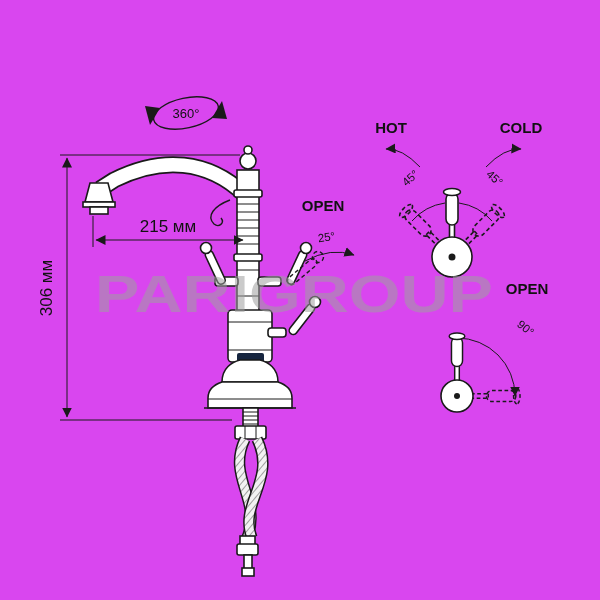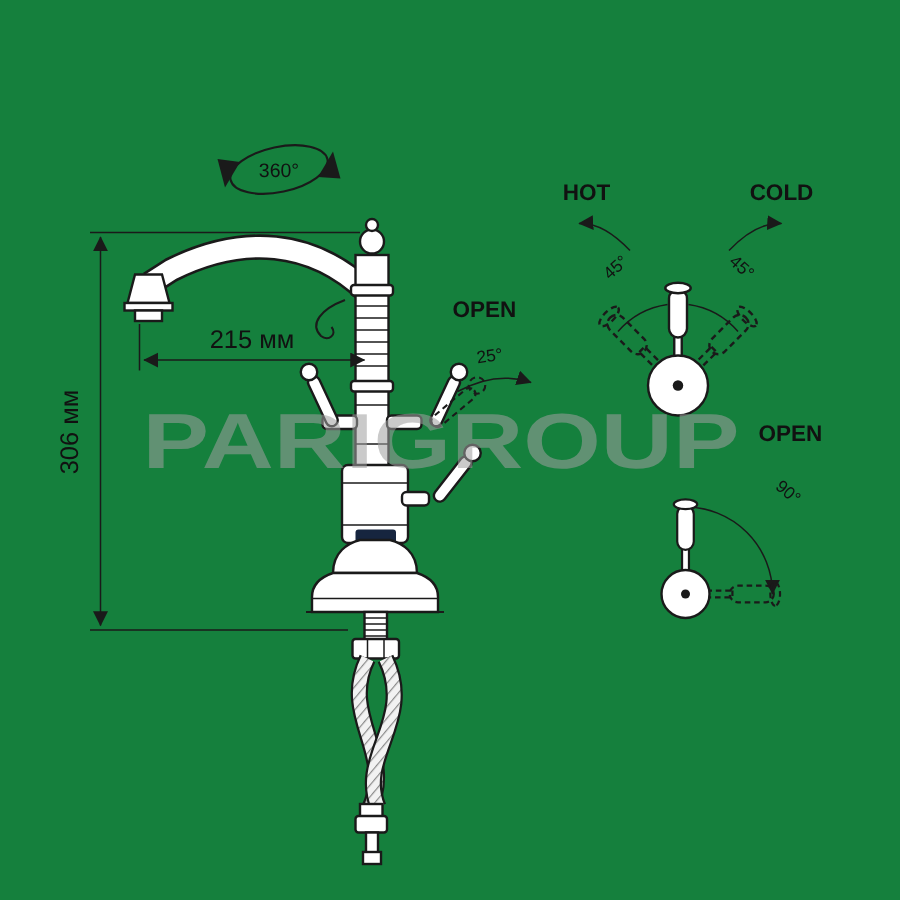--- a/index.html
+++ b/index.html
@@ -1,16 +1,16 @@
 <!DOCTYPE html>
 <html><head>
 <meta charset="utf-8">
 <style>
   html,body{margin:0;padding:0;background:#fff;}
-  .canvas{width:600px;height:600px;background:#15803d;position:relative;overflow:hidden;
+  .canvas{width:600px;height:600px;background:#d946ef;position:relative;overflow:hidden;
           font-family:"Liberation Sans", sans-serif;}
   svg{display:block;font-family:"Liberation Sans", sans-serif;}
   .ln   {stroke:#1a1a1a;stroke-width:1.4;fill:none;}
   .thin {stroke:#1a1a1a;stroke-width:1;fill:none;}
   .fw   {fill:#ffffff;stroke:#1a1a1a;stroke-width:1.6;}
   .blk  {fill:#1a1a1a;stroke:none;}
   text  {fill:#111111;}
   .t-dim  {font-size:17px;text-anchor:middle;}
   .t-big  {font-size:15px;font-weight:bold;text-anchor:middle;}
   .t-small{font-size:11.5px;text-anchor:middle;}

